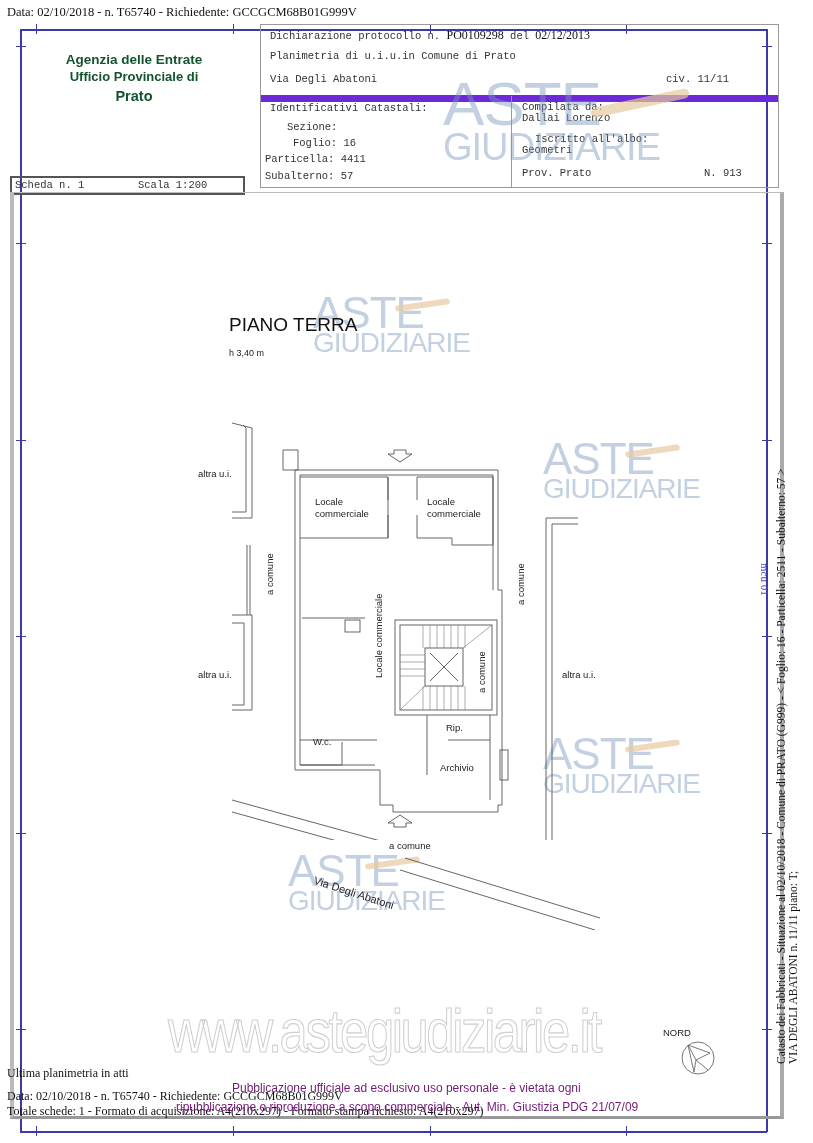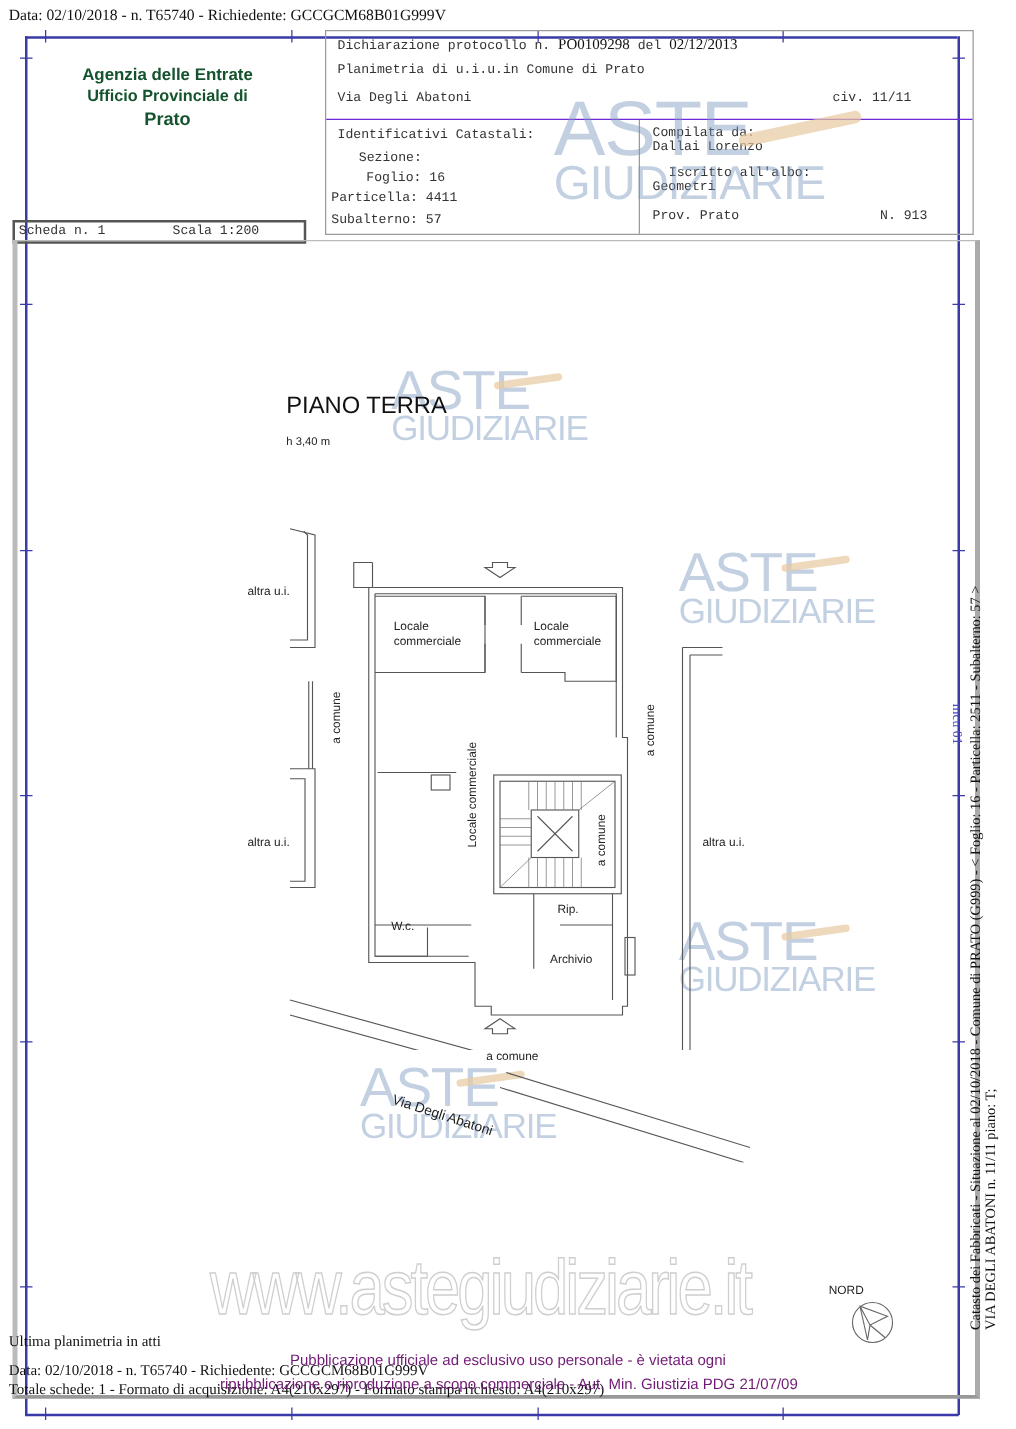--- a/index.html
+++ b/index.html
@@ -6,21 +6,21 @@
   body{width:813px;height:1143px;position:relative;overflow:hidden;font-family:"Liberation Serif",serif;color:#111;}
   .abs{position:absolute;}
   .top-line{left:7px;top:5px;font-size:12.5px;white-space:nowrap;}
   .hdr-left{left:14px;top:28px;width:240px;text-align:center;font-family:"Liberation Sans",sans-serif;color:#14532d;}
   .hdr-left .l1{font-size:13.5px;font-weight:bold;margin-top:24px;}
   .hdr-left .l2{font-size:16px;font-weight:bold;margin-top:4px;letter-spacing:.2px;}
   .hdr-left .l3{font-size:13px;font-weight:bold;margin-top:2px;}
   .hdr-left .l4{font-size:14.5px;font-weight:bold;margin-top:4px;}
   .box{border:1px solid #9a9a9a;}
   .info-box{left:260px;top:24px;width:517px;height:162px;}
-  .info-top{position:absolute;left:0;top:0;width:517px;height:70px;border-bottom:1px solid #6d28d9;}
+  .info-top{position:absolute;left:0;top:0;width:517px;height:70px;border-bottom:7px solid #6d28d9;}
   .info-bot-left{position:absolute;left:0;top:71px;width:250px;height:91px;border-right:1px solid #9a9a9a;}
   .mtxt{font-family:"Liberation Mono",monospace;font-size:10.5px;color:#333;white-space:nowrap;position:absolute;}
   .serif-inline{font-family:"Liberation Serif",serif;font-size:12px;color:#111;}
   .scheda{left:10px;top:176px;width:231px;height:15px;border:2px solid #555;}
   .frame{left:10px;top:192px;width:766px;height:923px;border-left:4px solid #bbb;border-right:4px solid #aaa;border-bottom:3px solid #999;border-top:1px solid #bbb;}
   .blue{background:#3a3aa8;}
   .bl-v{width:1.5px;}
   .bl-h{height:1.5px;}
   .plan-title{left:229px;top:314px;font-family:"Liberation Sans",sans-serif;font-size:19px;color:#111;}
   .plan-h{left:229px;top:348px;font-family:"Liberation Sans",sans-serif;font-size:9px;color:#222;}

